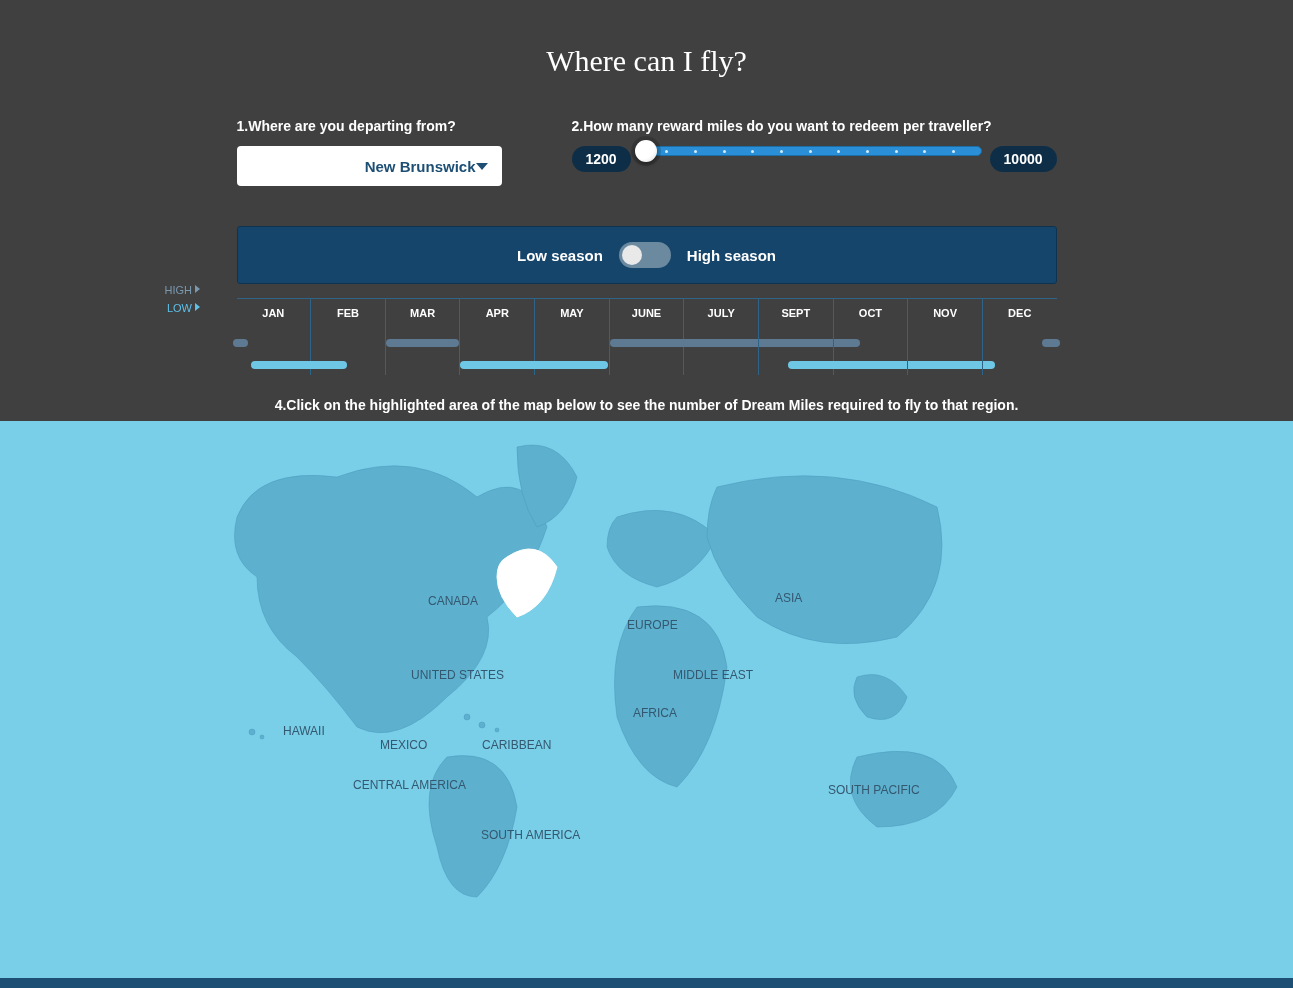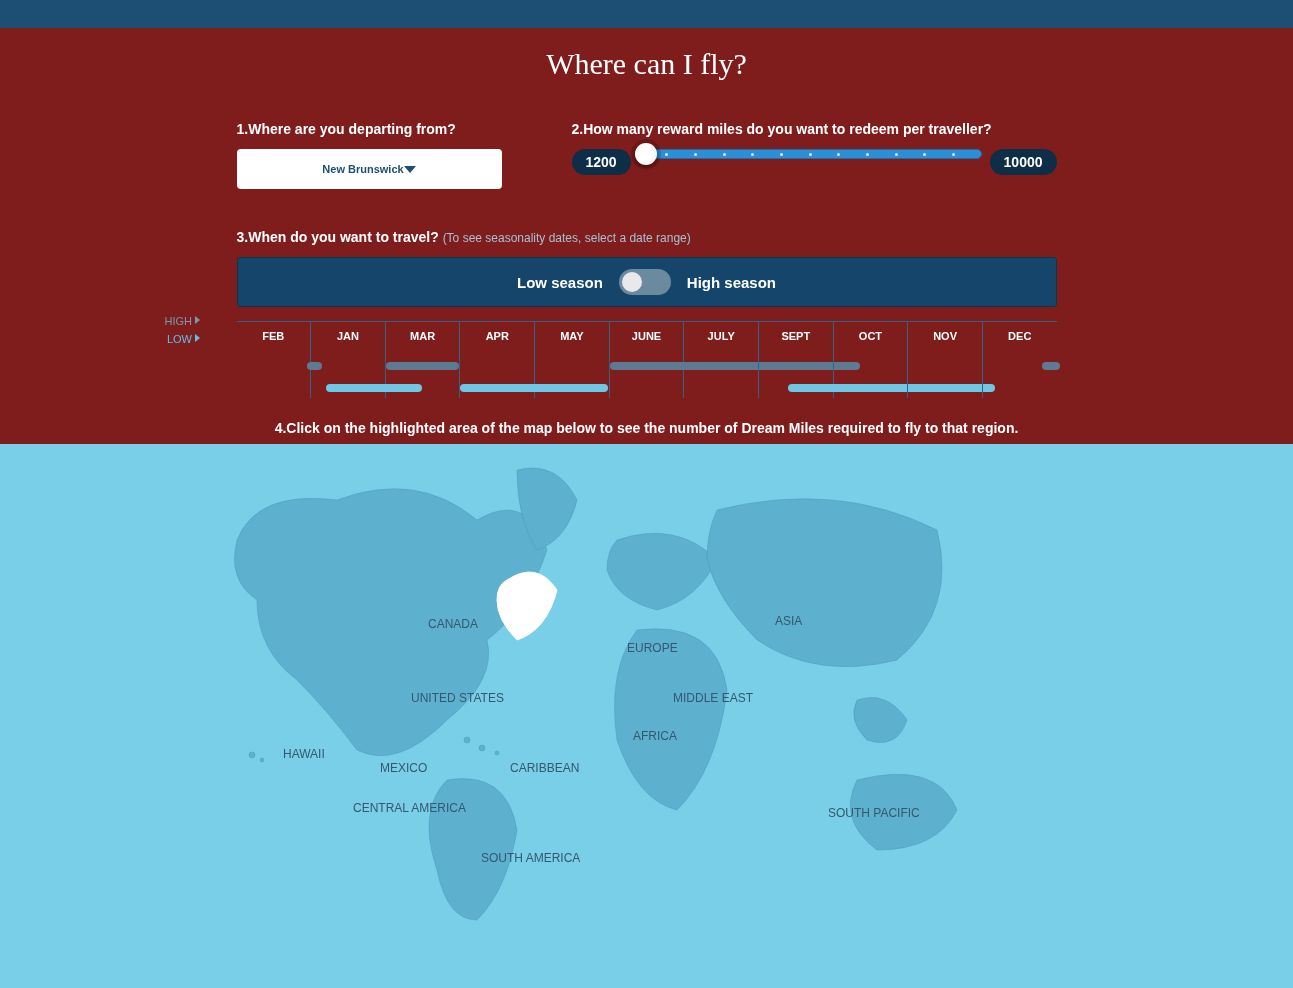--- a/index.html
+++ b/index.html
@@ -3,23 +3,22 @@
 <meta charset="utf-8">
 <style>
   * { box-sizing: border-box; margin: 0; padding: 0; }
   body {
     font-family: Arial, Helvetica, sans-serif;
     background: #1d4f75;
     color: #fff;
     width: 1293px;
   }
   .upper {
-    background: #7f1d1d;
-    padding: 19px 0 0 0;
-    margin-top: 28px;
+    background: #404040;
+    padding: 44px 0 0 0;
   }
   .title {
     text-align: center;
     font-family: Georgia, 'Times New Roman', serif;
     font-size: 30px;
     font-weight: normal;
     margin-bottom: 40px;
     color: #fff;
   }
   .content {
@@ -45,25 +44,25 @@
   }
   .col1 { width: 265px; }
   .col2 { flex: 1; }
   .dropdown {
     width: 265px;
     height: 40px;
     background: #fff;
     border-radius: 4px;
     display: flex;
     align-items: center;
-    justify-content: center;
+    justify-content: flex-end;
     padding: 0 14px;
     color: #1d4f75;
     font-weight: bold;
-    font-size: 11px;
+    font-size: 15px;
     cursor: pointer;
   }
   .dropdown .chev {
     width: 0; height: 0;
     border-left: 6px solid transparent;
     border-right: 6px solid transparent;
     border-top: 7px solid #1d4f75;
   }
   .slider-row {
     display: flex;
@@ -107,21 +106,21 @@
     background: radial-gradient(circle at 35% 35%, #fff 55%, #d9d9d9 100%);
     border-radius: 50%;
     box-shadow: 0 0 0 4px rgba(0,0,0,0.15), 0 2px 4px rgba(0,0,0,0.4);
   }
 
   .season-wrap { position: relative; }
   .season-box {
     background: #16456b;
     border: 1px solid #0e3350;
     border-radius: 3px;
-    height: 50px;
+    height: 58px;
     display: flex;
     align-items: center;
     justify-content: center;
     gap: 16px;
     font-weight: bold;
     font-size: 15px;
     margin-bottom: 14px;
   }
   .toggle {
     width: 52px; height: 26px;
@@ -257,47 +256,43 @@
                 <span></span>
                 <span></span>
             </div>
             <div class="slider-thumb"></div>
           </div>
           <div class="pill">10000</div>
         </div>
       </div>
     </div>
 
-    <div class="q-label">
-      <span>3.When do you want to travel?</span>
-      <span class="q-label-sub">(To see seasonality dates, select a date range)</span>
-    </div>
 
     <div class="season-wrap">
       <div class="season-box">
         <span>Low season</span>
         <div class="toggle">
           <div class="toggle-knob"></div>
         </div>
         <span>High season</span>
       </div>
 
       <div class="legend">
         <div class="legend-high"><span>HIGH</span><span class="tri"></span></div>
         <div class="legend-low"><span>LOW</span><span class="tri"></span></div>
       </div>
 
       <div class="months">
         <div class="month">
-          <div class="month-label">FEB</div>
-        </div>
-        <div class="month">
           <div class="month-label">JAN</div>
           <div class="bar-high" style="left:-5%;width:20%"></div>
           <div class="bar-low" style="left:20%;width:130%"></div>
+        </div>
+        <div class="month">
+          <div class="month-label">FEB</div>
         </div>
         <div class="month">
           <div class="month-label">MAR</div>
           <div class="bar-high" style="left:0%;width:100%"></div>
         </div>
         <div class="month">
           <div class="month-label">APR</div>
           <div class="bar-low" style="left:0%;width:200%"></div>
         </div>
         <div class="month">
@@ -362,20 +357,20 @@
     <g fill="#ffffff" stroke="#ffffff">
       <path d="M290,130 Q320,110 340,140 Q330,180 300,190 Q280,170 280,150 Q280,135 290,130 Z"></path>
     </g>
   </svg>
 
   <div class="map-label" style="left:428px;top:173px">CANADA</div>
   <div class="map-label" style="left:411px;top:247px">UNITED STATES</div>
   <div class="map-label" style="left:283px;top:303px">HAWAII</div>
   <div class="map-label" style="left:380px;top:317px">MEXICO</div>
   <div class="map-label" style="left:353px;top:357px">CENTRAL AMERICA</div>
-  <div class="map-label" style="left:510px;top:317px">CARIBBEAN</div>
+  <div class="map-label" style="left:482px;top:317px">CARIBBEAN</div>
   <div class="map-label" style="left:481px;top:407px">SOUTH AMERICA</div>
   <div class="map-label" style="left:627px;top:197px">EUROPE</div>
   <div class="map-label" style="left:673px;top:247px">MIDDLE EAST</div>
   <div class="map-label" style="left:633px;top:285px">AFRICA</div>
   <div class="map-label" style="left:775px;top:170px">ASIA</div>
   <div class="map-label" style="left:828px;top:362px">SOUTH PACIFIC</div>
 </div>
 
 </body></html>

